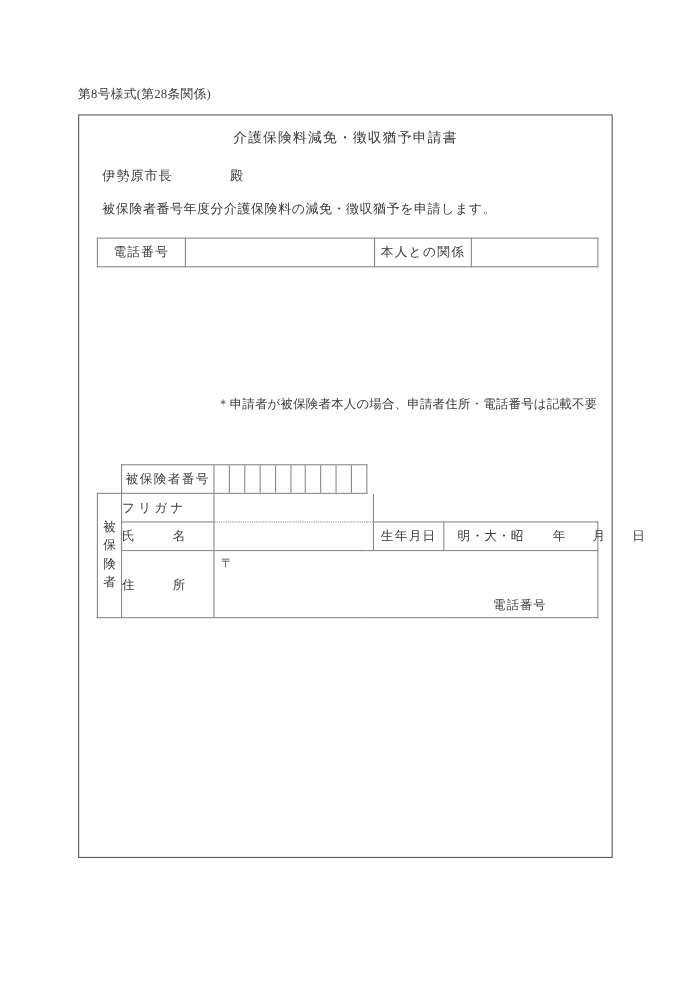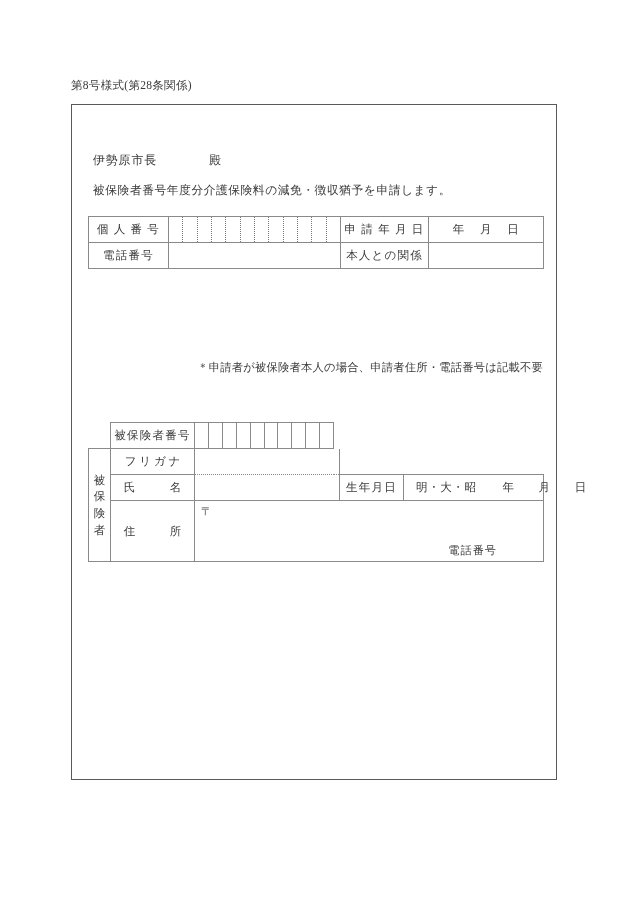--- a/index.html
+++ b/index.html
@@ -86,21 +86,21 @@
     padding: 0;
     vertical-align: middle;
     position: relative;
   }
   .lbl {
     text-align: center;
     letter-spacing: 1.2px;
     white-space: nowrap;
   }
   .lbl-sp {
-    text-align: center;
+    text-align: left;
     white-space: nowrap;
     margin-top: 40px;
   }
 
   
   #tbl-applicant {
     left: 16px;
     top: 111px;
     width: 455px;
   }
@@ -223,64 +223,38 @@
     padding-top: 10px !important;
   }
 </style>
 </head>
 <body>
 
 <div class="form-number">第8号様式(第28条関係)</div>
 
 <div class="sheet">
 
+  <div class="doc-title">介護保険料減免・徴収猶予申請書</div>
 
   <div class="addressee">
     <span>伊勢原市長</span><span class="hon">殿</span>
   </div>
 
   <div class="lead-line">
     <span>被保険者番号</span><span class="lead-rest">年度分介護保険料の減免・徴収猶予を申請します。</span>
   </div>
 
   <table class="tbl" id="tbl-applicant">
     <colgroup>
       <col style="width:80px">
       <col style="width:172px">
       <col style="width:88px">
       <col style="width:115px">
     </colgroup>
     <tbody>
-      <tr>
-        <td class="lbl">個 人 番 号</td>
-        <td class="mynum-cell">
-          <div class="mynum-grid">
-            <i></i>
-            <i></i>
-            <i></i>
-            <i></i>
-            <i></i>
-            <i></i>
-            <i></i>
-            <i></i>
-            <i></i>
-            <i></i>
-            <i></i>
-            <i></i>
-          </div>
-        </td>
-        <td class="lbl">申 請 年 月 日</td>
-        <td>
-          <div class="ymd">
-            <span>年</span>
-            <span>月</span>
-            <span>日</span>
-          </div>
-        </td>
-      </tr>
       <tr>
         <td class="lbl">電話番号</td>
         <td></td>
         <td class="lbl">本人との関係</td>
         <td></td>
       </tr>
     </tbody>
   </table>
 
   <div class="note">＊申請者が被保険者本人の場合、申請者住所・電話番号は記載不要</div>

